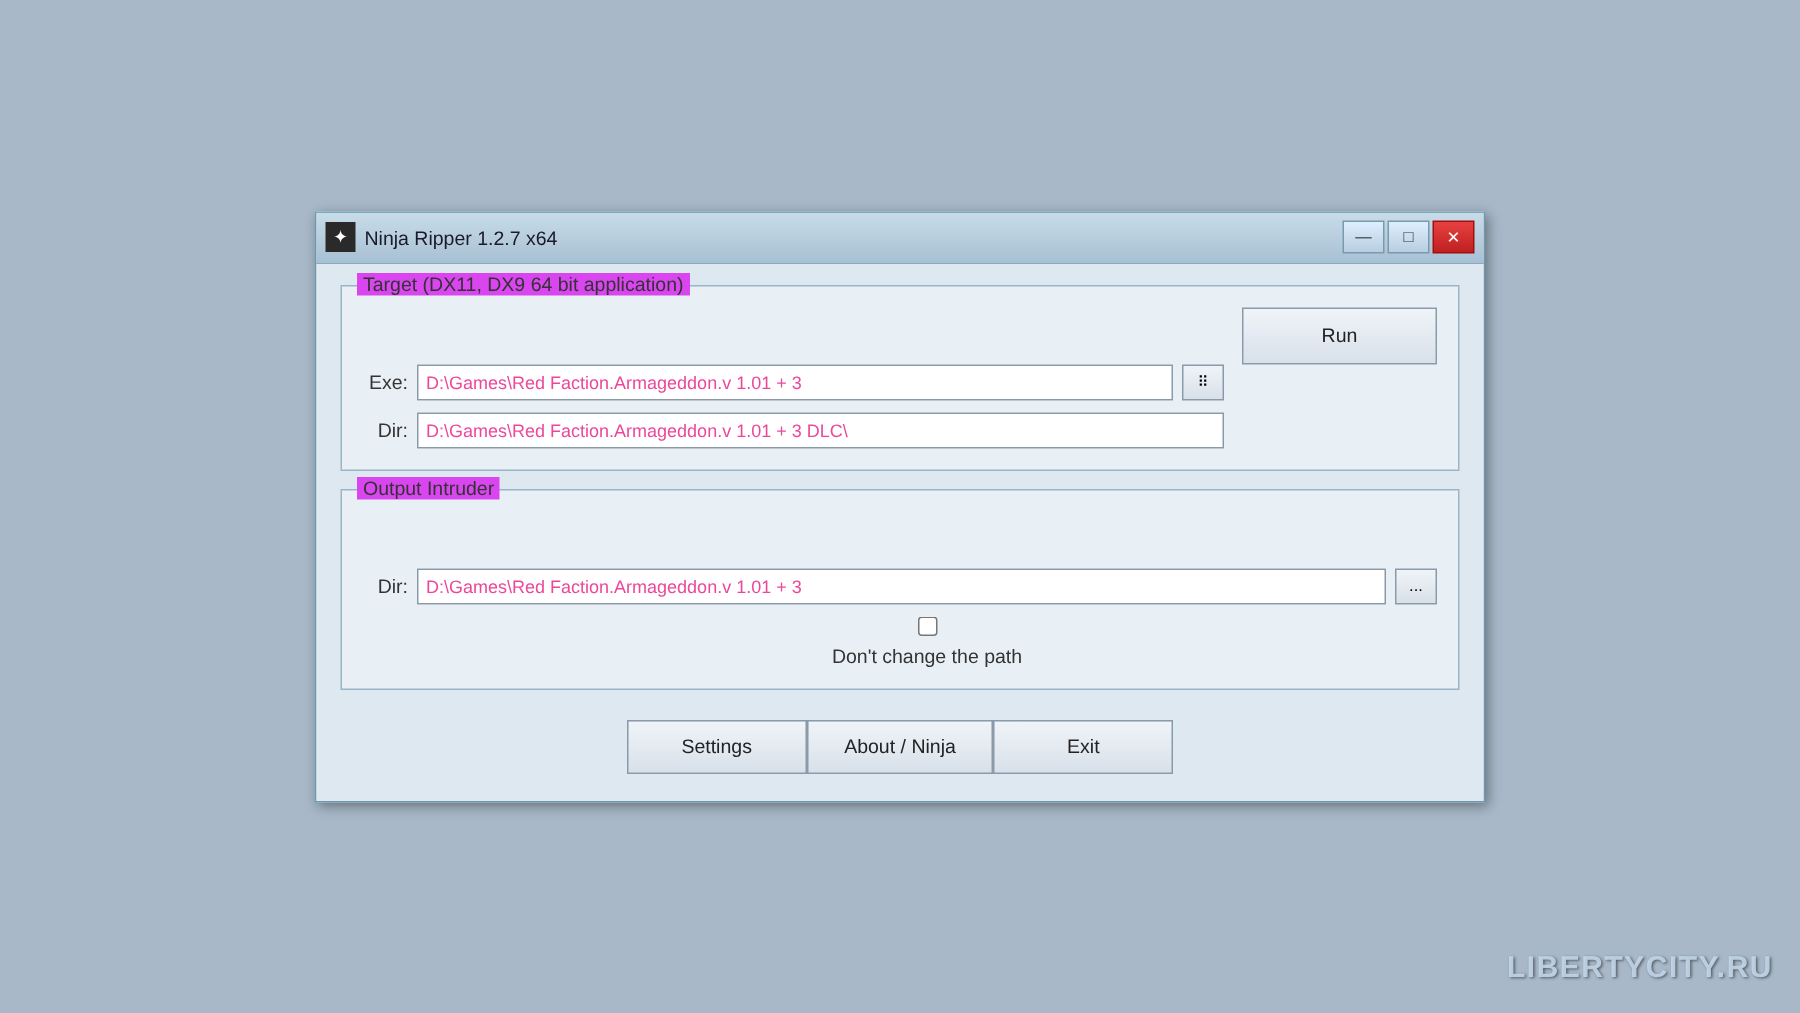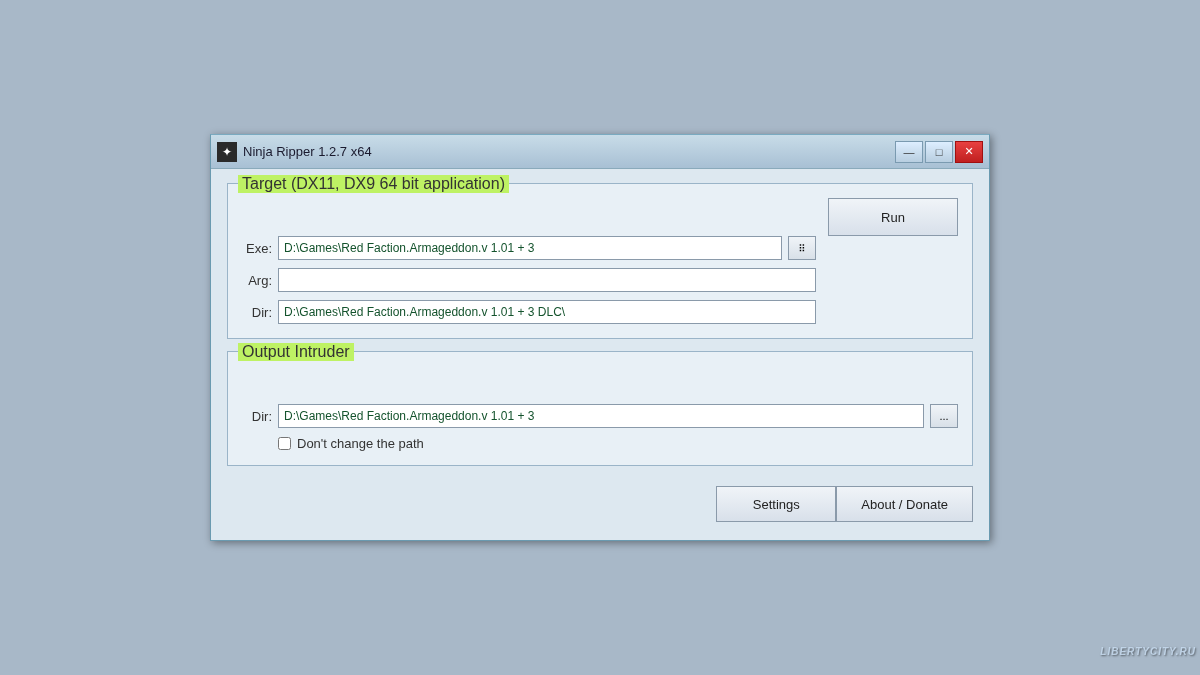--- a/index.html
+++ b/index.html
@@ -90,23 +90,23 @@
       background: #e8f0f6;
       margin-bottom: 12px;
       padding: 10px 14px 14px 14px;
       position: relative;
     }
 
     .group-box-legend {
       position: absolute;
       top: -9px;
       left: 10px;
-      background: #bef264;
+      background: #d946ef;
       padding: 0 4px;
-      font-size: 16px;
+      font-size: 13px;
       color: #333;
     }
 
     .group-inner {
       display: flex;
       gap: 12px;
       align-items: flex-start;
       margin-top: 4px;
     }
 
@@ -134,21 +134,21 @@
       flex-shrink: 0;
     }
 
     .form-input {
       flex: 1;
       height: 24px;
       border: 1px solid #8a9aaa;
       background: white;
       padding: 2px 5px;
       font-size: 12px;
-      color: #14532d;
+      color: #ec4899;
       outline: none;
     }
 
     .browse-small-btn {
       width: 28px;
       height: 24px;
       border: 1px solid #8a9aaa;
       background: linear-gradient(to bottom, #f0f4f8, #d8e0e8);
       cursor: pointer;
       display: flex;
@@ -188,37 +188,38 @@
       color: #222;
       width: 100%;
     }
 
     .checkbox-row {
       display: flex;
       align-items: center;
       gap: 6px;
       margin-top: 4px;
       margin-left: 36px;
+      flex-direction: column;
     }
 
     .checkbox-input {
       width: 13px;
       height: 13px;
       cursor: pointer;
       flex-shrink: 0;
     }
 
     .checkbox-label {
       font-size: 13px;
       color: #333;
     }
 
     .bottom-buttons {
       display: flex;
-      justify-content: flex-end;
+      justify-content: center;
       align-items: center;
       padding: 8px 0 4px 0;
     }
 
     .bottom-btn {
       height: 36px;
       border: 1px solid #8a9aaa;
       background: linear-gradient(to bottom, #f0f4f8, #d8e0ea);
       cursor: pointer;
       font-size: 13px;
@@ -228,25 +229,24 @@
     }
 
     .bottom-center-btns {
       display: flex;
       gap: 8px;
     }
 
     .watermark {
       position: fixed;
       bottom: 18px;
-      right: 4px;
-      font-size: 10px;
+      right: 18px;
+      font-size: 20px;
       font-weight: bold;
       color: rgba(200, 220, 240, 0.85);
-      font-style: italic;
       letter-spacing: 1px;
       text-shadow: 1px 1px 2px rgba(0,0,0,0.5);
       pointer-events: none;
     }
 
     .inject-combo {
       display: flex;
       width: 100%;
     }
 
@@ -304,24 +304,20 @@
         <div class="form-fields">
 
           <div class="form-row">
             <span class="form-label">Exe:</span>
             <input class="form-input" type="text" readonly="" value="D:\Games\Red Faction.Armageddon.v 1.01 + 3" style="">
             <button class="browse-small-btn">
               <span>⠿</span>
             </button>
           </div>
 
-          <div class="form-row">
-            <span class="form-label">Arg:</span>
-            <input class="form-input" type="text" style="">
-          </div>
 
           <div class="form-row">
             <span class="form-label">Dir:</span>
             <input class="form-input" type="text" readonly="" value="D:\Games\Red Faction.Armageddon.v 1.01 + 3 DLC\" style="">
           </div>
         </div>
 
         <div class="side-buttons">
           <button class="main-btn">Run</button>
         </div>
@@ -345,20 +341,21 @@
             <span class="checkbox-label">Don't change the path</span>
           </div>
         </div>
 
       </div>
     </div>
 
     <div class="bottom-buttons">
       <button class="bottom-btn">Settings</button>
       <div class="bottom-center-btns">
-        <button class="bottom-btn">About / Donate</button>
+        <button class="bottom-btn">About / Ninja</button>
       </div>
+      <button class="bottom-btn">Exit</button>
     </div>
 
   </div>
 </div>
 
 <div class="watermark">LIBERTYCITY.RU</div>
 
 </body></html>

